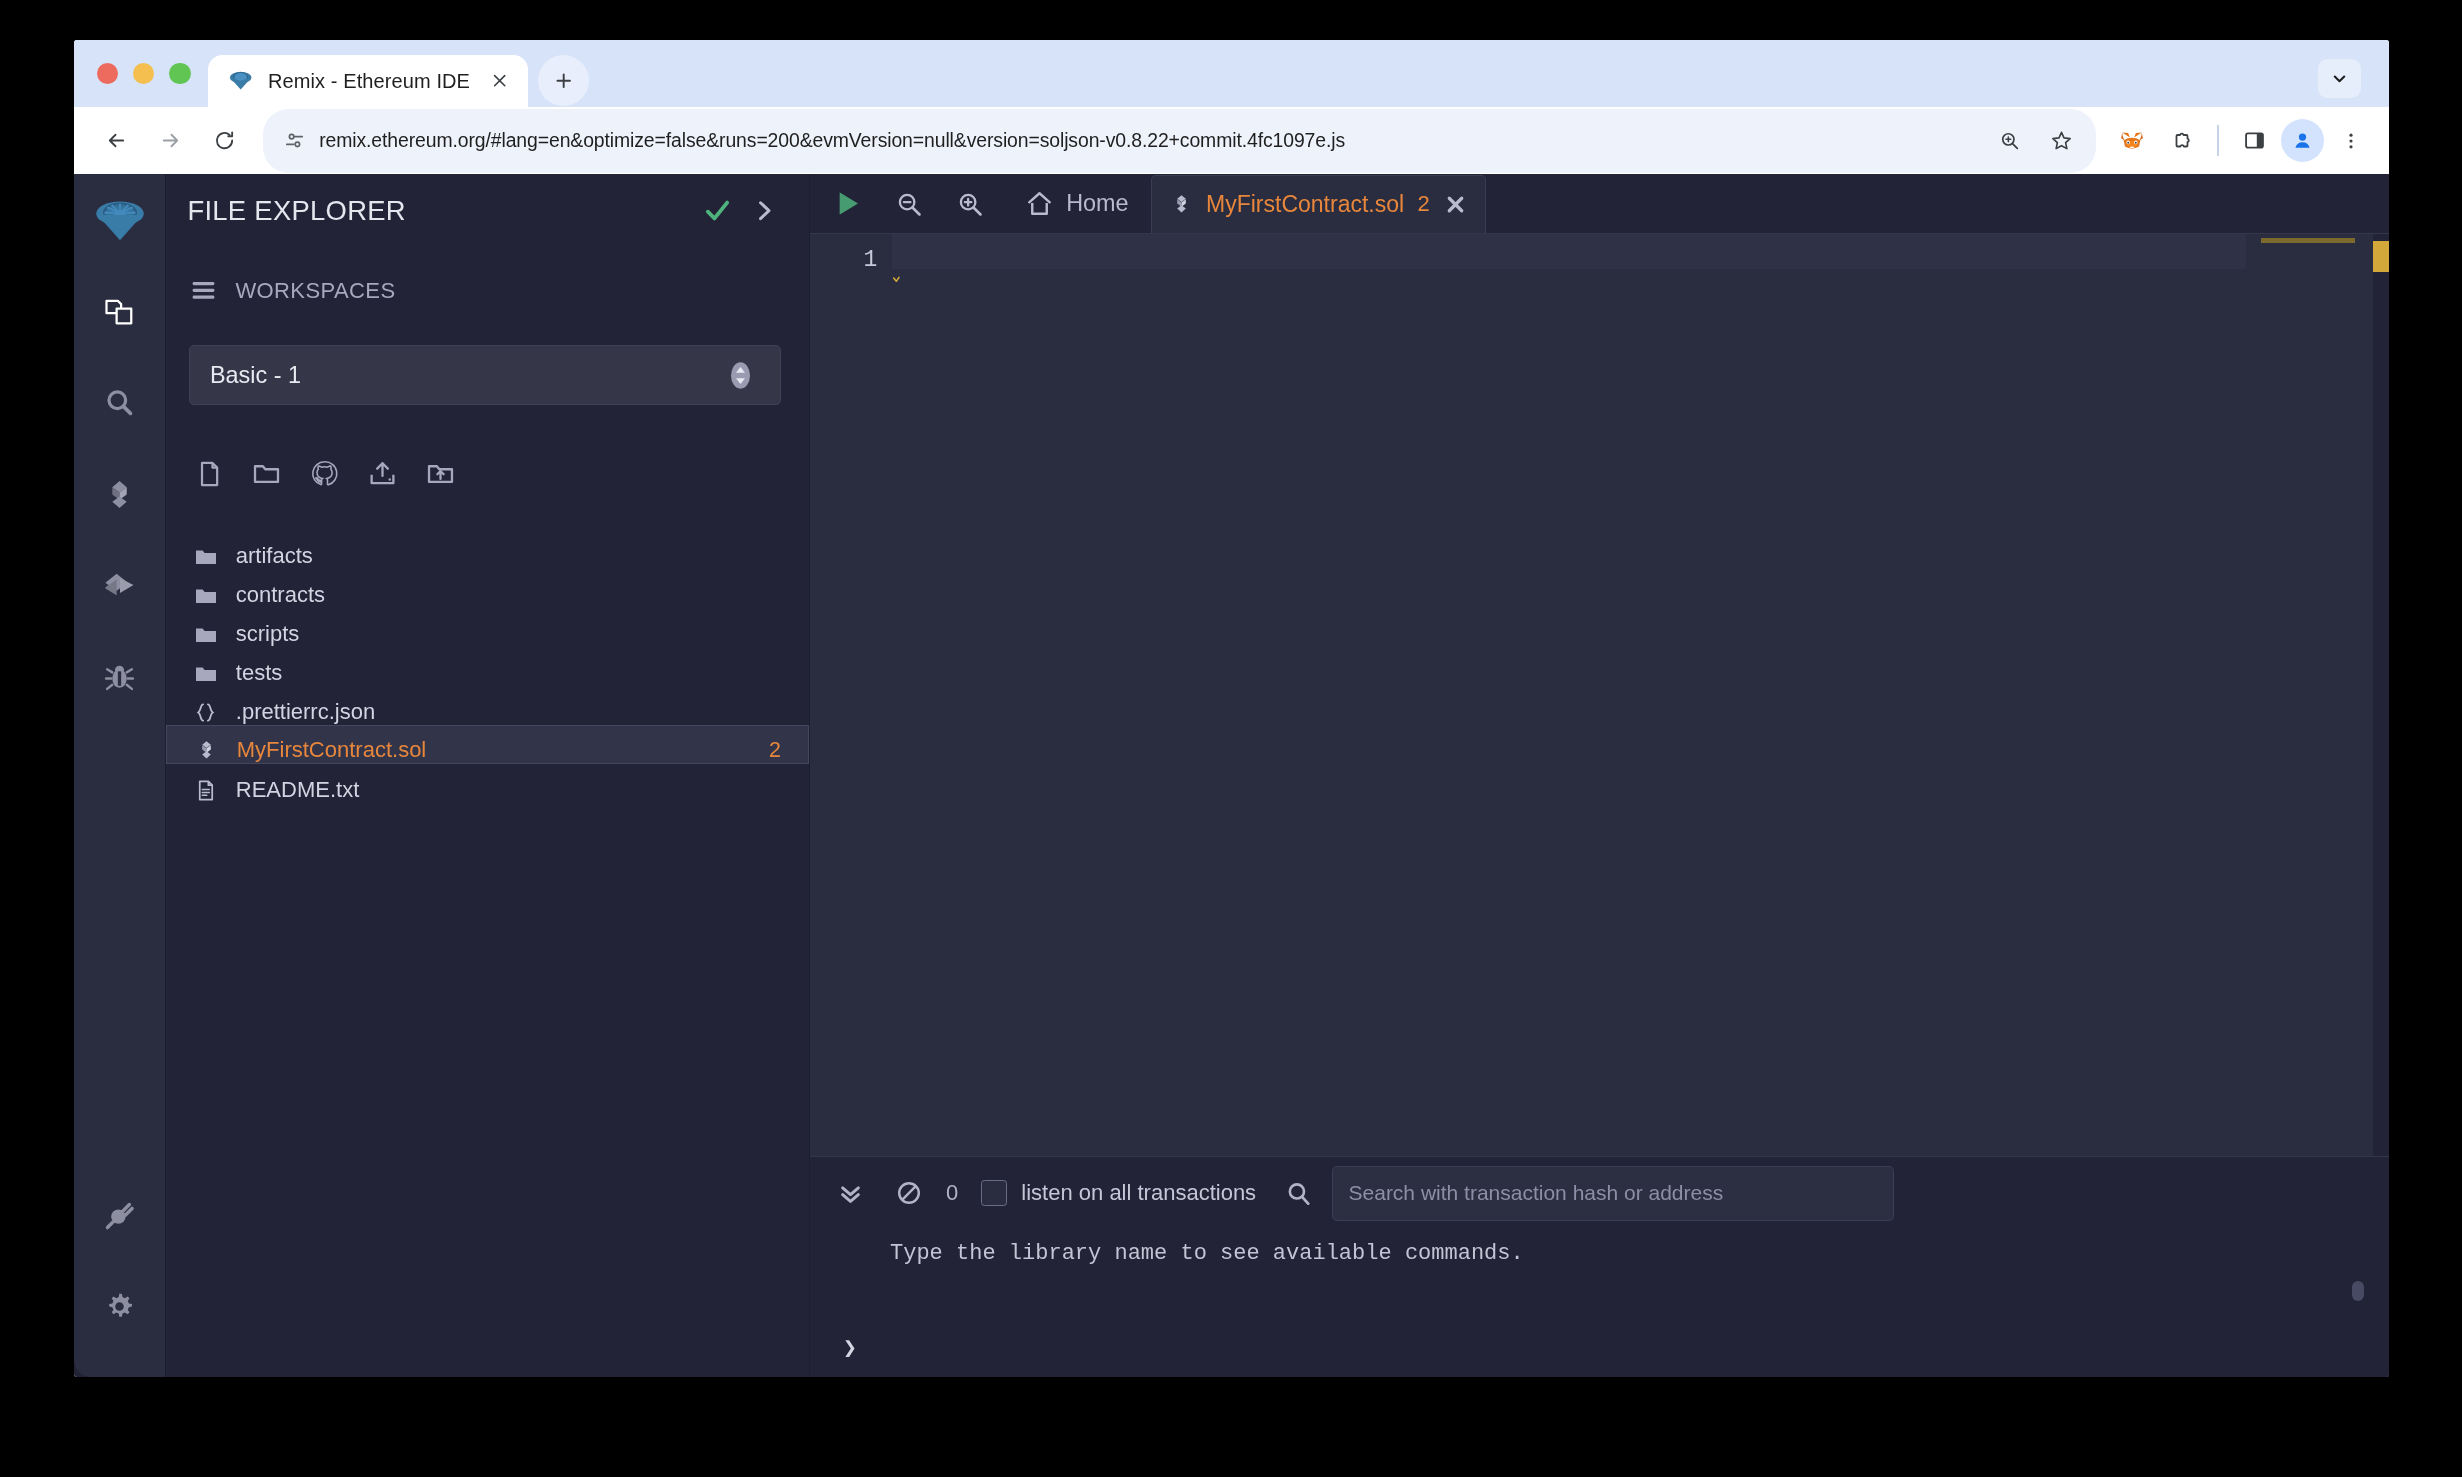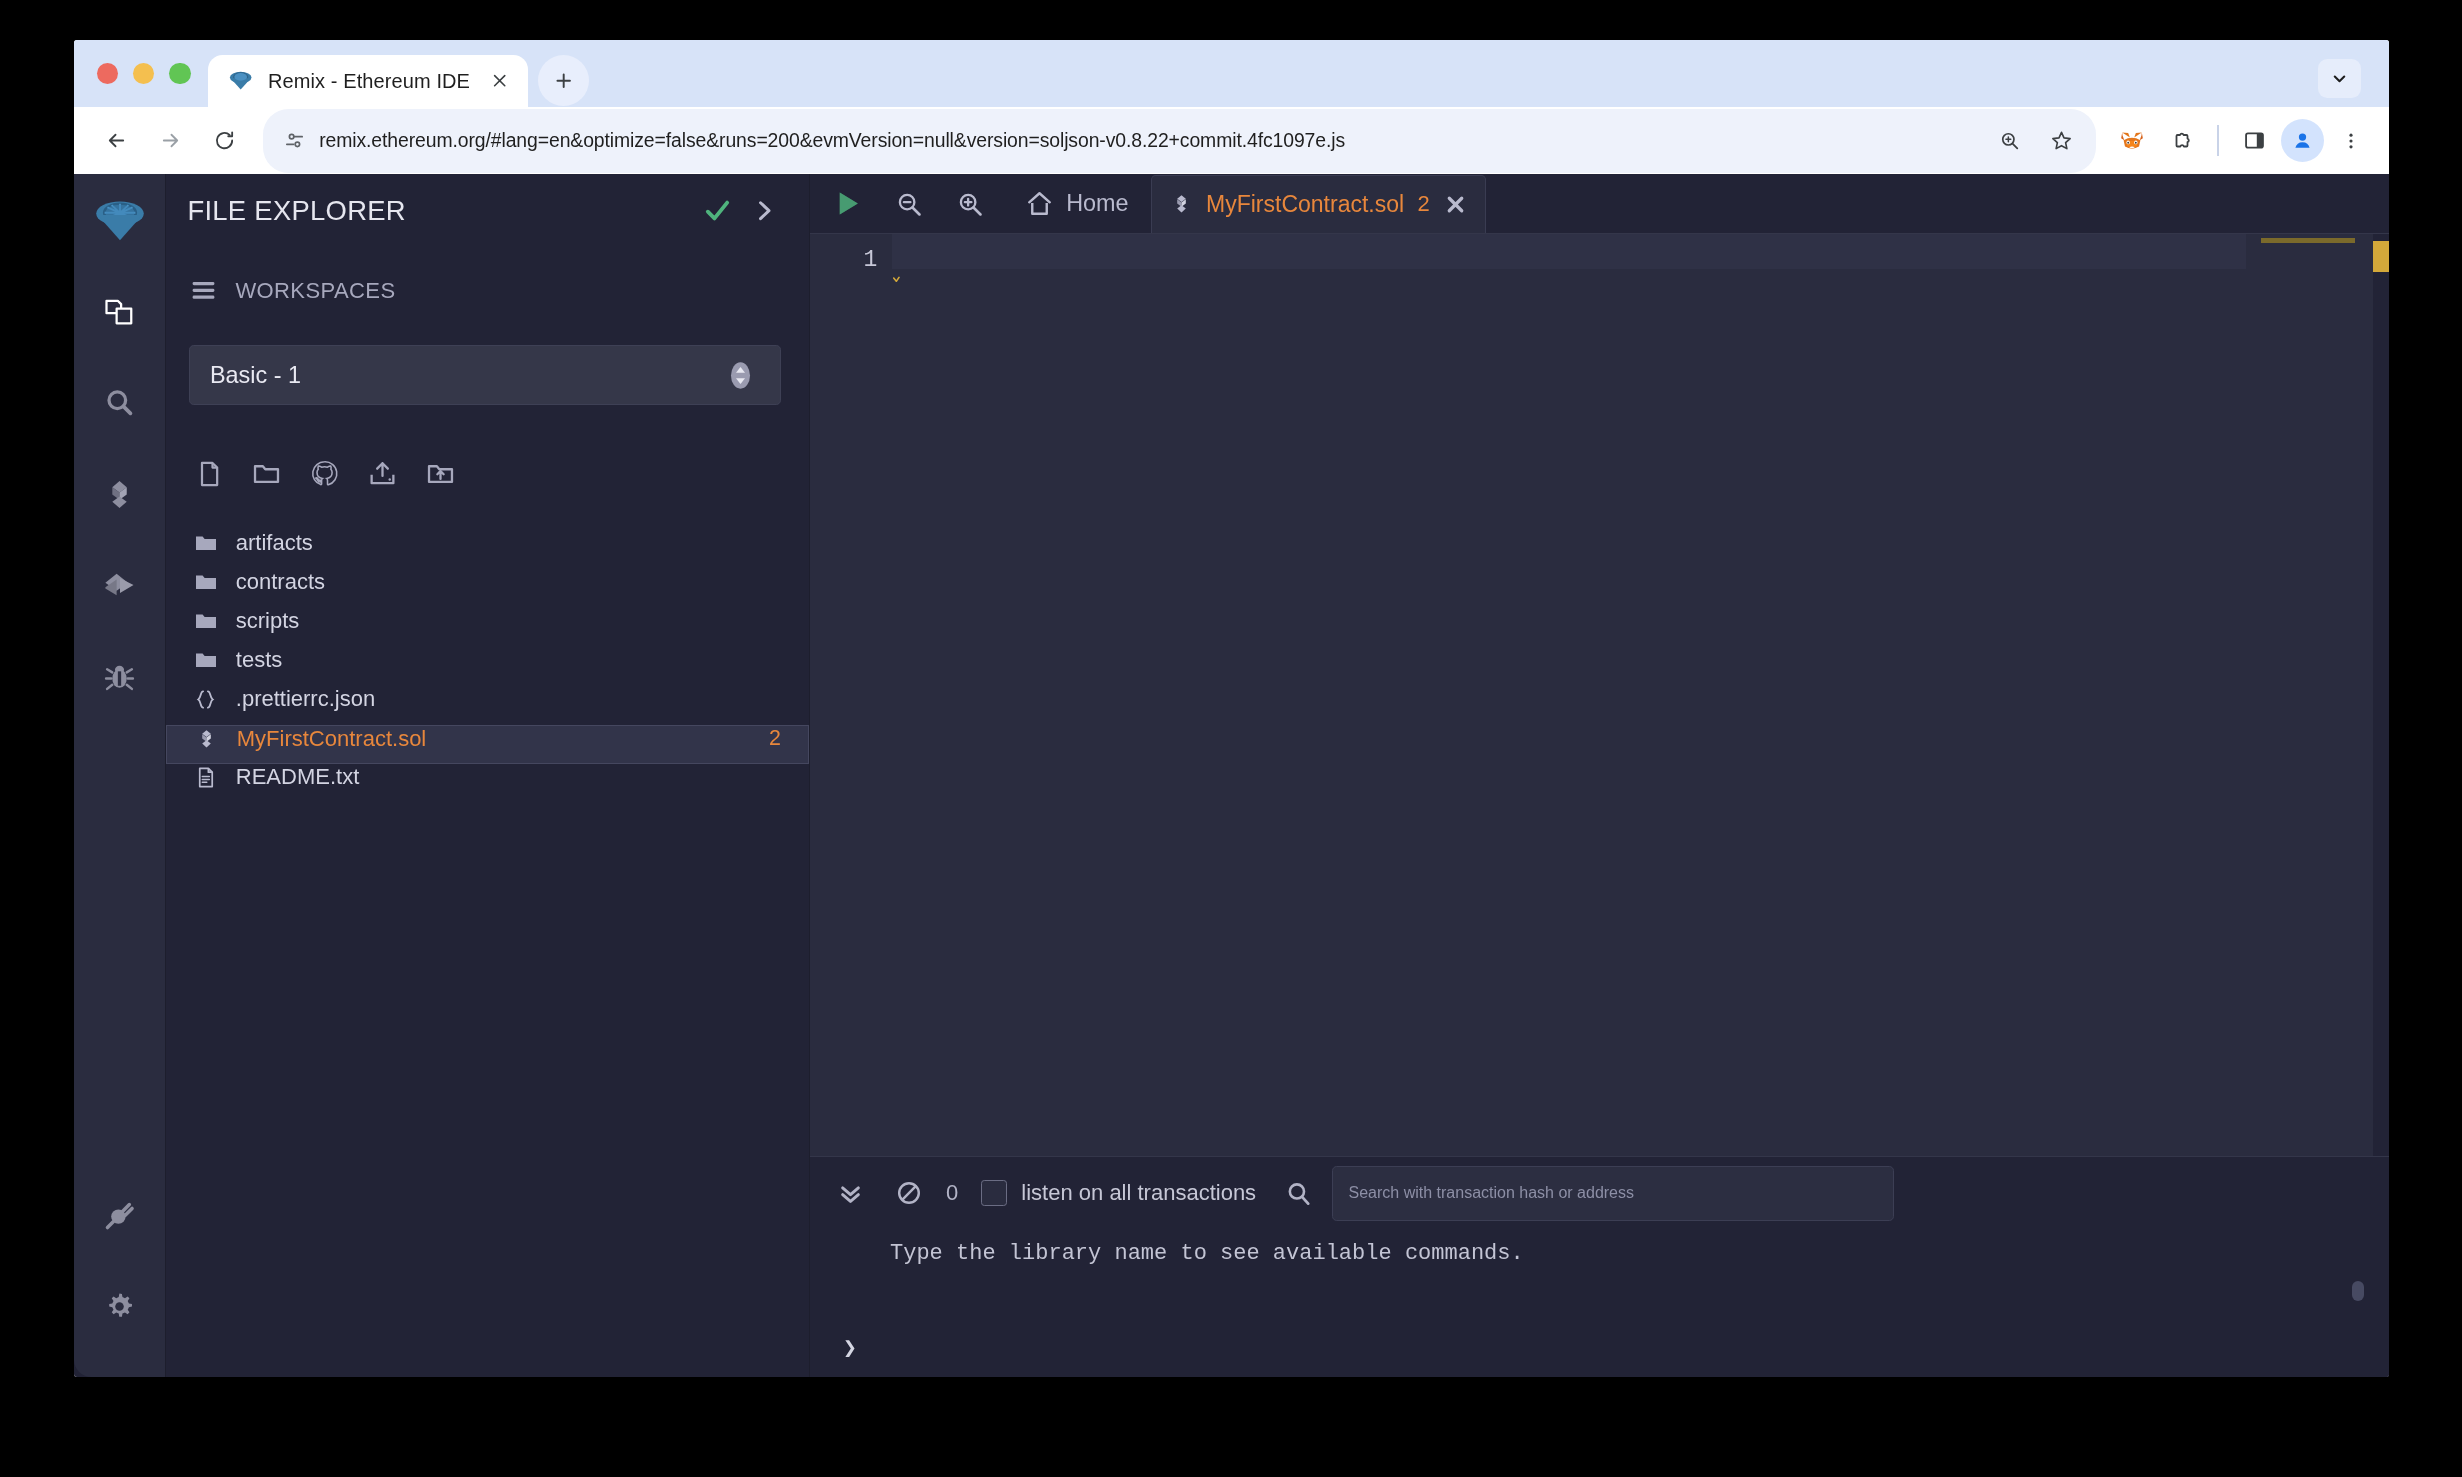--- a/index.html
+++ b/index.html
@@ -197,21 +197,21 @@
 
   .fe-actions {
     display: flex; align-items: center;
     gap: 27px;
     padding: 29px 0 17.4px 27px;
   }
   .fe-action { width: 31px; height: 31px; display:flex; align-items:center; justify-content:center; }
 
   .tree { padding: 0 0 0 0; }
   .tree-item {
-    display: flex; align-items: flex-start;
+    display: flex; align-items: flex-end;
     gap: 17.4px;
     height: 39px;
     padding: 0 27px 0 27px;
   }
   .tree-item.selected {
     background: #32344a;
     border: 1px solid #45475f;
   }
   .tree-icon { width: 25.4px; height: 25.4px; flex:none; display:flex; align-items:center; justify-content:center; }
   .tree-label { font-size: 22px; color: #d3d4e2; flex: 1; white-space: nowrap; }
@@ -355,21 +355,21 @@
   .tt-search {
     margin-left: 17.4px;
     width: 562px;
     height: 55px;
     background: #2c2e41;
     border: 1px solid #3c3e54;
     border-radius: 4.7px;
     display: flex; align-items: center;
     padding: 0 16px;
   }
-  .tt-search-ph { font-size: 16px; color: #8d8fa6; }
+  .tt-search-ph { font-size: 21px; color: #8d8fa6; }
 
   .term-body { flex: 1; position: relative; padding: 6.7px 0 0 0; min-height: 0; }
   .term-line {
     font-family: "Liberation Mono", monospace;
     font-size: 22px;
     color: #c3c4d4;
     padding-left: 80px;
     line-height: 36px;
     white-space: pre;
   }

